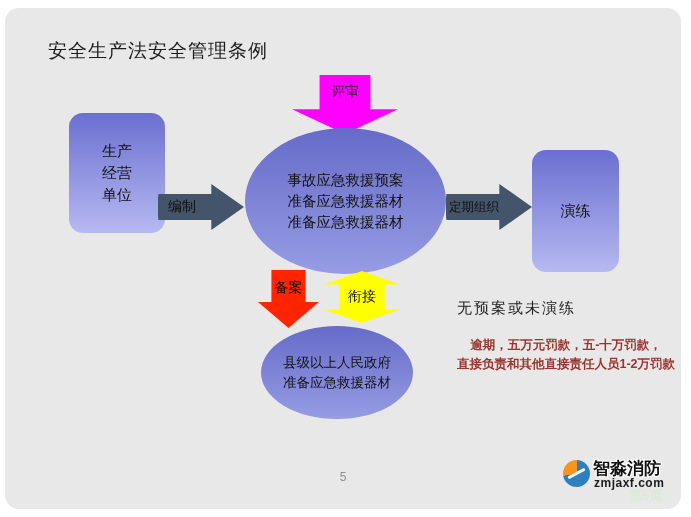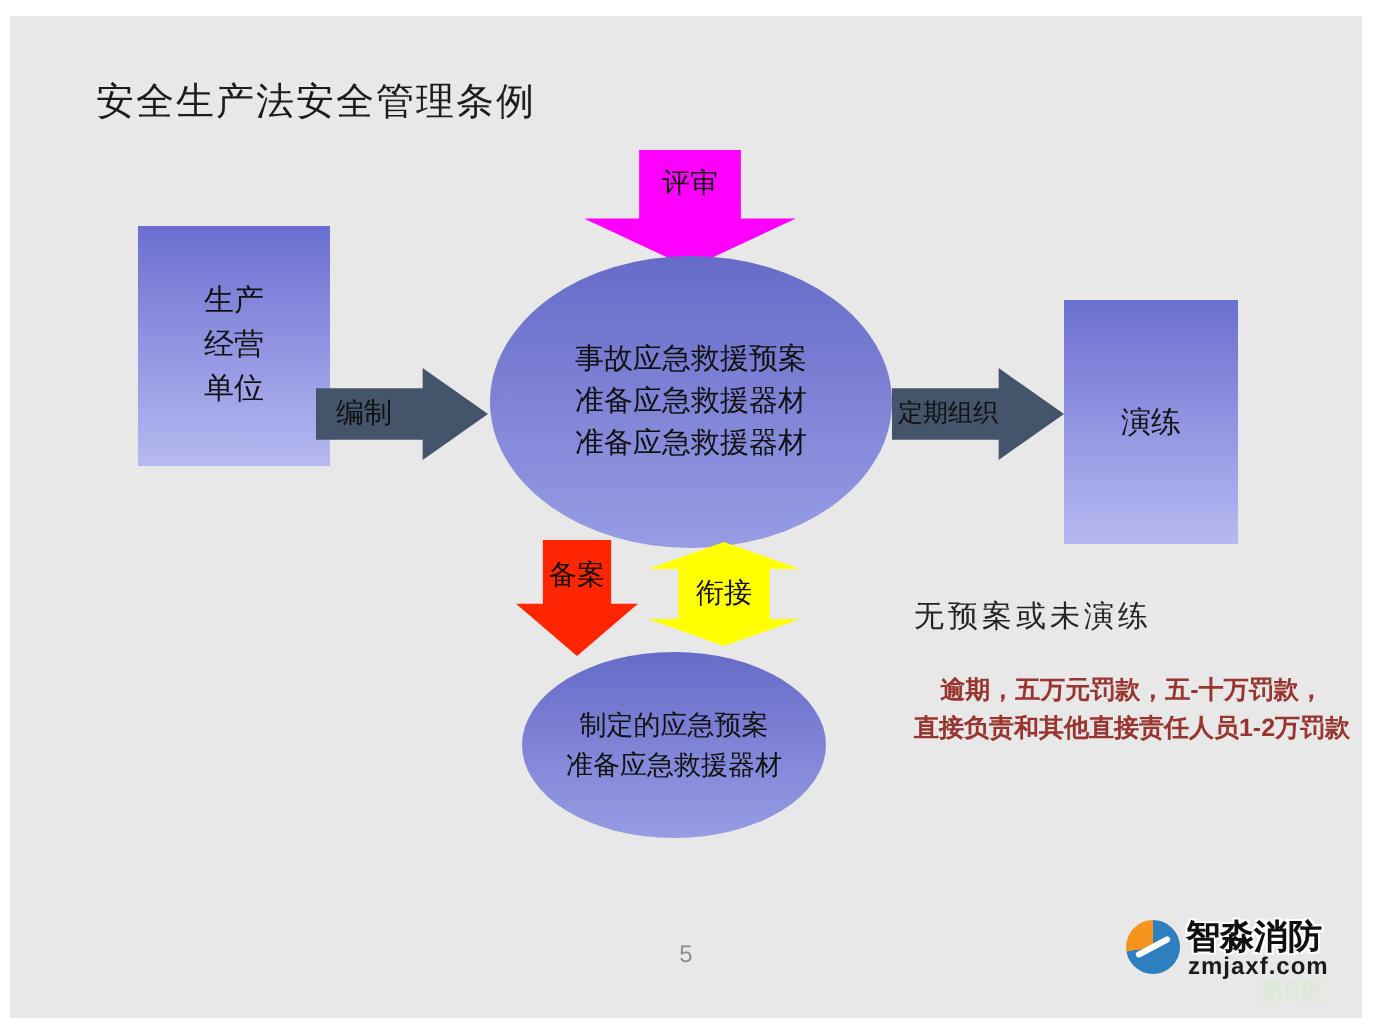--- a/index.html
+++ b/index.html
@@ -1,15 +1,15 @@
 <!DOCTYPE html>
 <html><head>
 <meta charset="utf-8">
 <style>
-  * { margin:0; padding:0; box-sizing:border-box; }
+  * { margin:0; padding:0; box-sizing:border-box;border-radius:14px; }
   body { font-family:"Liberation Sans", sans-serif; background:#fff; }
   .page { position:relative; width:691px; height:517px; background:#ffffff; overflow:hidden; }
   .slide { position:absolute; left:5px; top:8px; width:676px; height:501px; background:#e8e8e8; }
 
   .abs { position:absolute; }
 
   .title { font-size:19px; font-weight:400; color:#1c1c1c; letter-spacing:1px; }
 
   
   .grad-rect { background:linear-gradient(180deg,#6b6fd0 0%,#b6b9f1 100%);
@@ -91,21 +91,21 @@
       <span class="arrow-label" style="left:0; right:0; top:9px; text-align:center; font-size:14px;">备案</span>
     </div>
 
     <div class="arrow-wrap" style="left:319px; top:263px; width:76px; height:52px;">
       <div class="arrow-shape arrow-updown"></div>
       <span class="arrow-label" style="left:0; right:0; top:50%; transform:translateY(-50%); text-align:center; font-size:14px;">衔接</span>
     </div>
 
     <div class="abs grad-ellipse" style="left:256px; top:318px; width:152px; height:93px;">
       <div class="shape-text" style="font-size:13.5px; line-height:20px;">
-        <div>制定的应急预案</div>
+        <div>县级以上人民政府</div>
         <div>准备应急救援器材</div>
       </div>
     </div>
 
     <div class="abs penalty-heading" style="left:452px; top:291px;">无预案或未演练</div>
 
     <div class="abs penalty-lines" style="left:438px; top:328px;">
       <div>逾期，五万元罚款，五-十万罚款，</div>
       <div>直接负责和其他直接责任人员1-2万罚款</div>
     </div>

